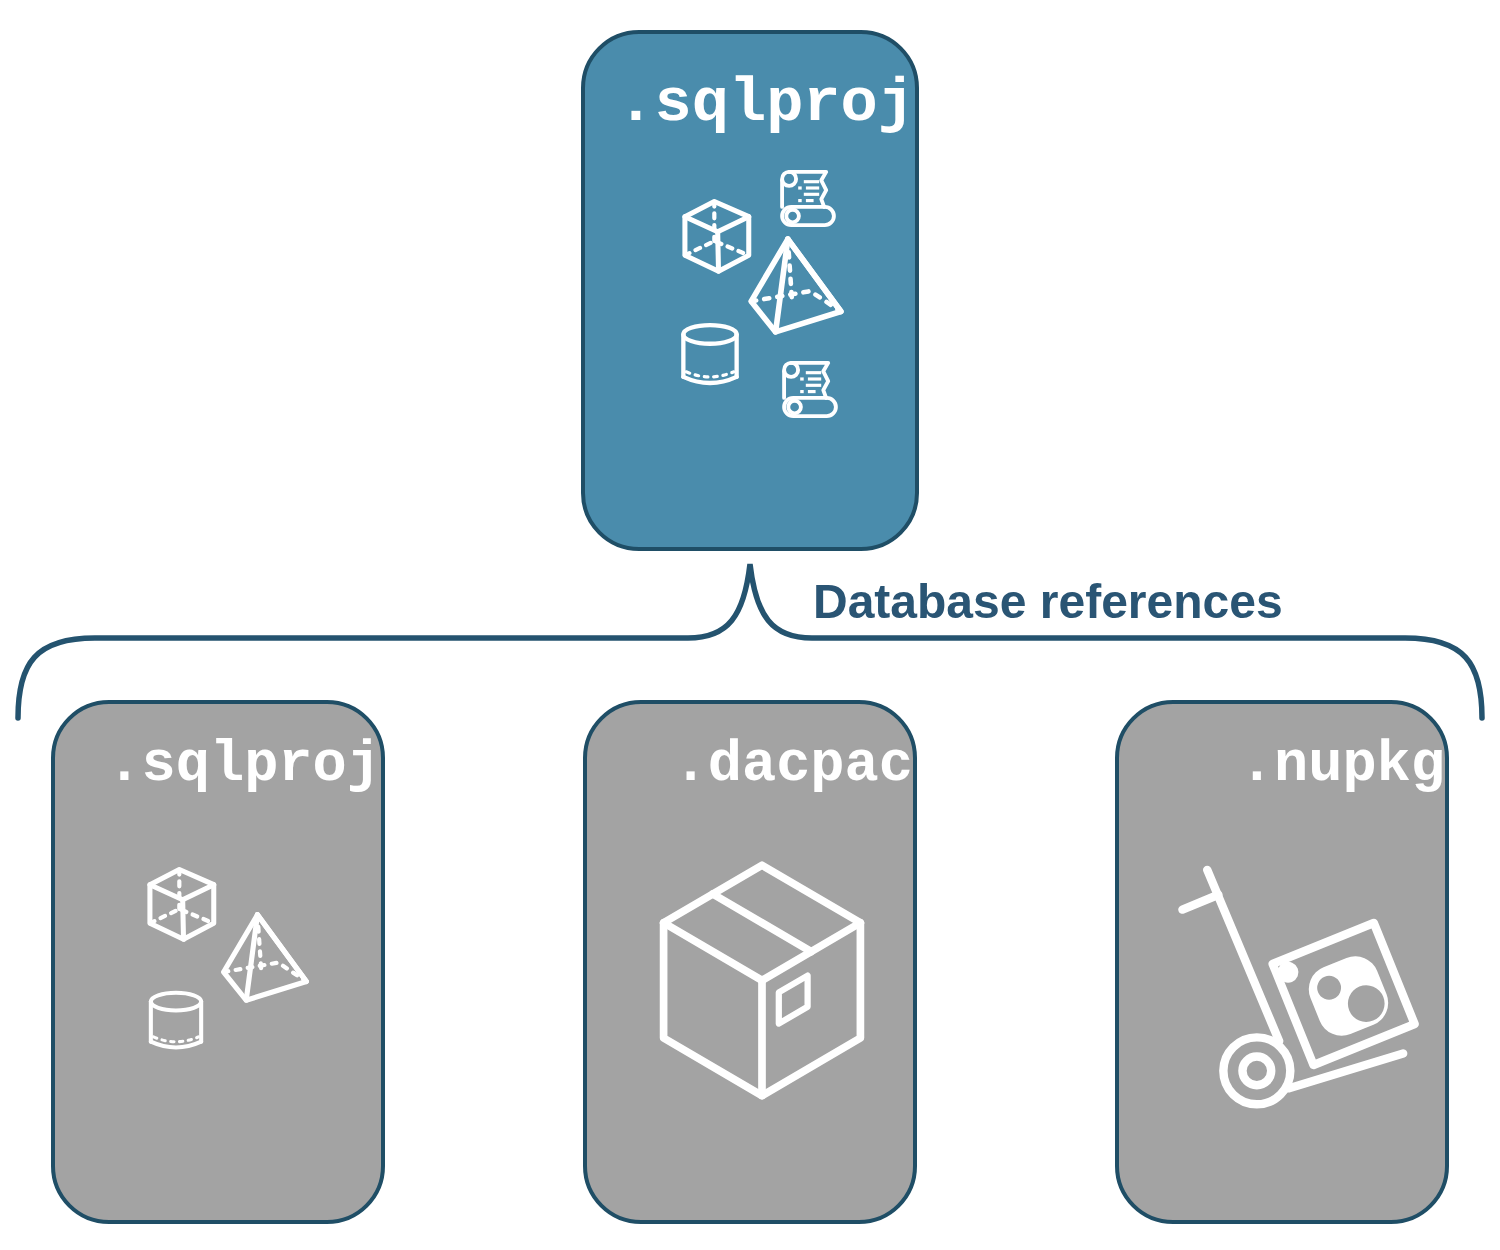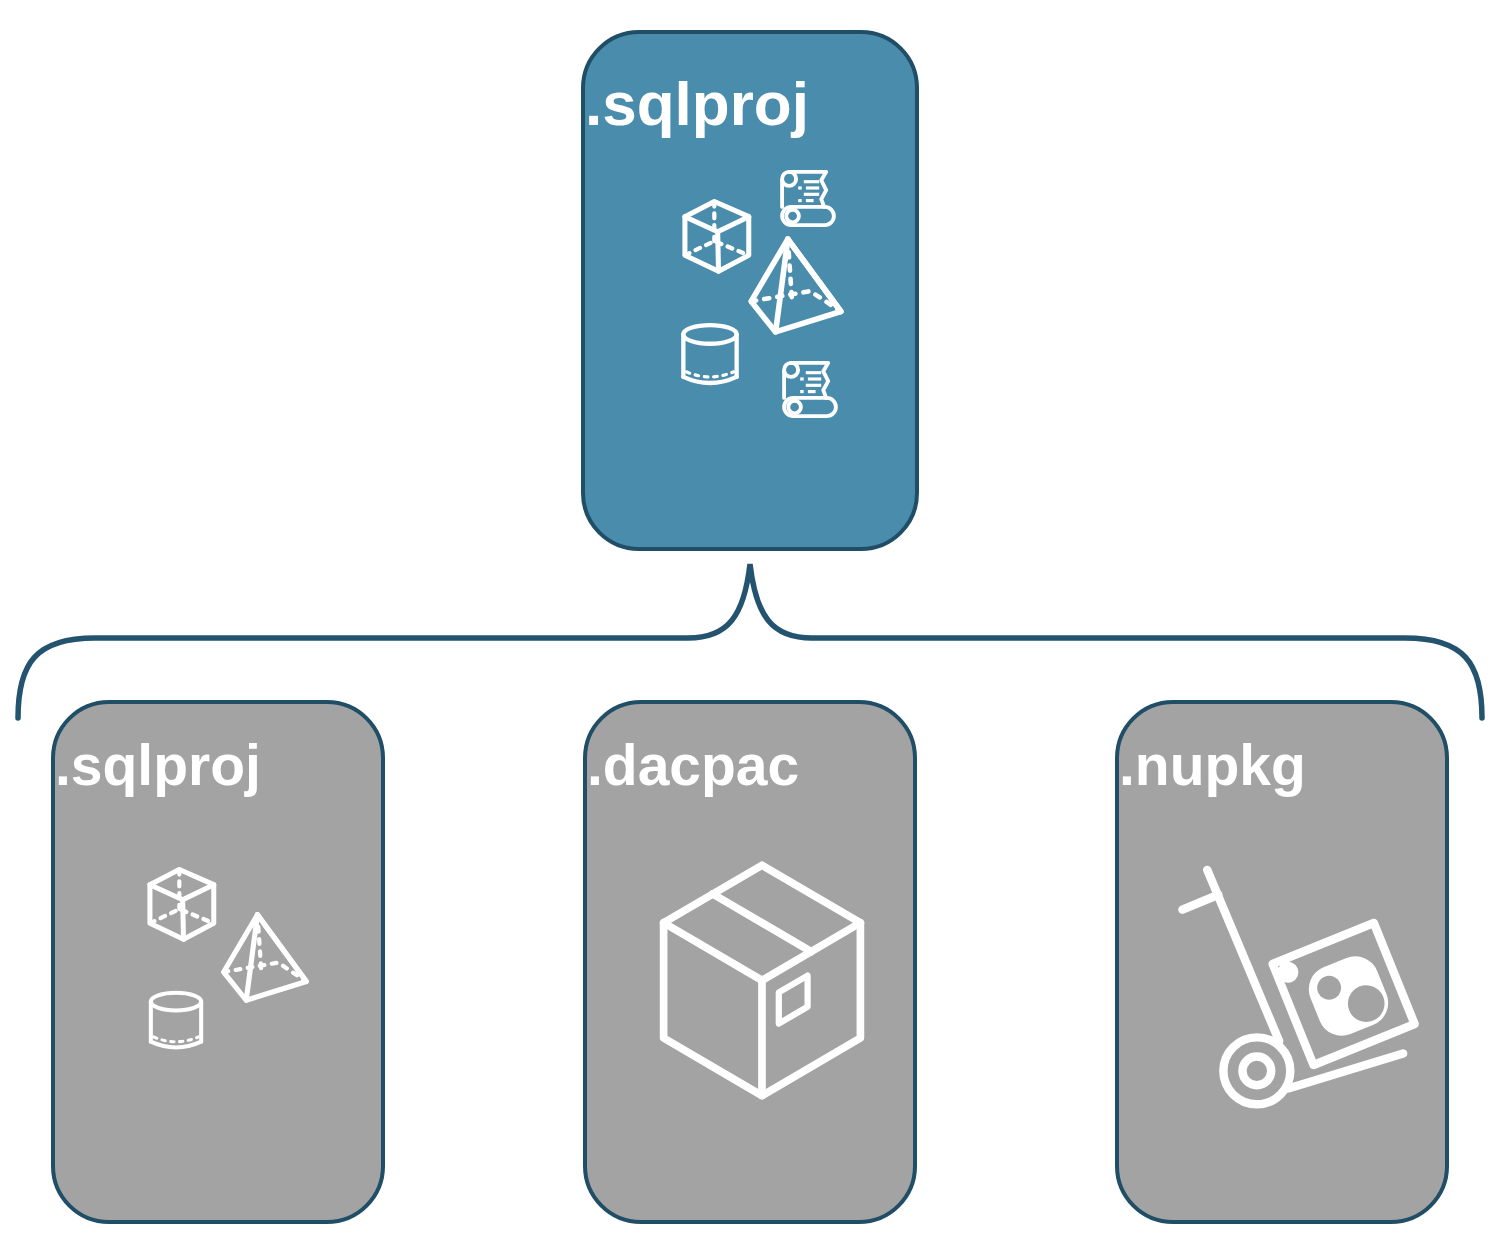--- a/index.html
+++ b/index.html
@@ -22,26 +22,27 @@
   }
   .node-child{
     top:700px;width:334px;height:524px;
     background:var(--child-fill,#a3a3a3);
   }
   .node-child-1{left:51px;}
   .node-child-2{left:583px;}
   .node-child-3{left:1115px;}
   .node-title{
     margin-top:36px;
-    text-align:left;
+    text-align:right;
     font-weight:700;
     font-size:62px;
     line-height:1.1;
     color:#ffffff;
     letter-spacing:0px;
+    font-family:Liberation Mono, monospace;
   }
   .node-child .node-title{
     margin-top:30px;
     font-size:57px;
   }
   .icon{position:absolute;color:#ffffff;}
   .icon svg{width:100%;height:100%;display:block;}
   .brace-layer{
     position:absolute;left:0;top:0;width:1500px;height:1250px;
     pointer-events:none;
@@ -173,20 +174,21 @@
       <svg>
           <use href="#sym-scroll"></use>
         </svg>
       </span>
   </div>
 
   <svg class="brace-layer" viewBox="0 0 1500 1250">
     <path d="M 18 718 C 18 663 36 638 95 638 L 688 638 C 728 638 744 616 750 564 C 756 616 772 638 812 638 L 1405 638 C 1464 638 1482 663 1482 718" fill="none" stroke="#24536f" stroke-width="5.5" stroke-linecap="round"></path>
   </svg>
 
+  <div class="connector-label">Database references</div>
 
   <div class="node node-child node-child-1">
     <div class="node-title">.sqlproj</div>
     <span class="icon" style="left:84px;top:156px;width:84px;height:88px;">
       <svg>
           <use href="#sym-cube"></use>
         </svg>
       </span>
     <span class="icon" style="left:158px;top:206px;width:104px;height:94px;">
       <svg>

